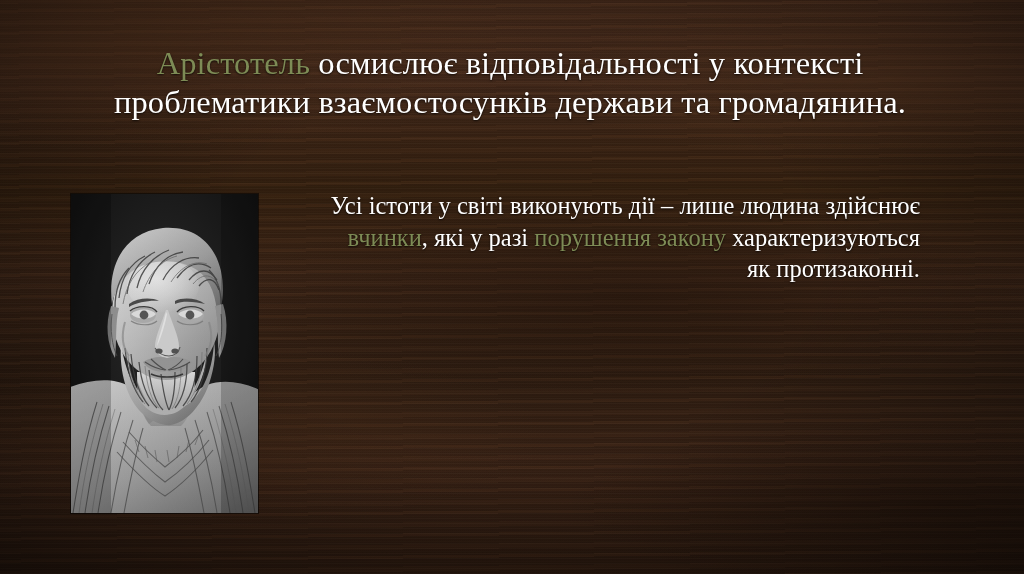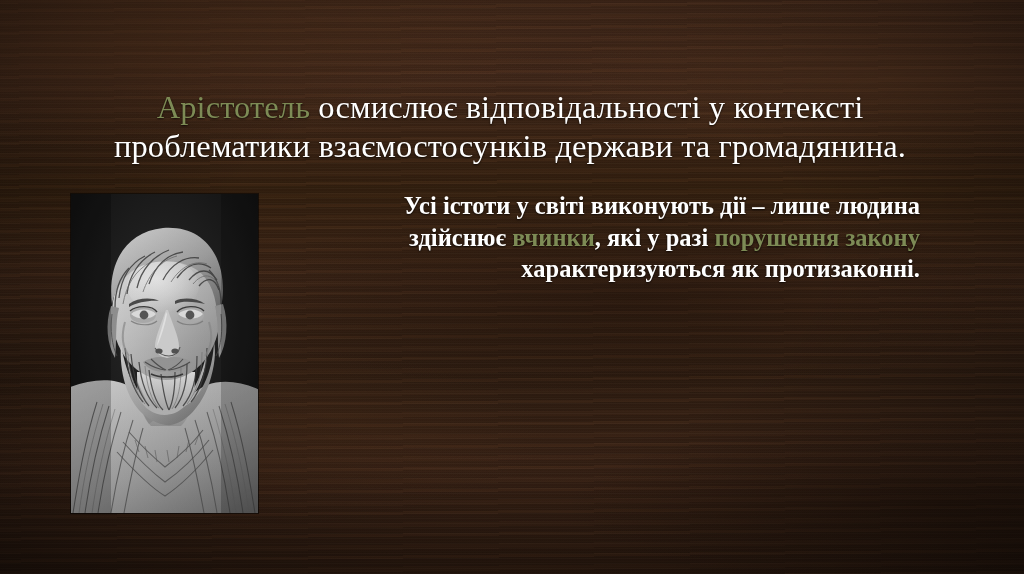--- a/index.html
+++ b/index.html
@@ -62,31 +62,29 @@
     background:radial-gradient(ellipse 78% 84% at 50% 46%,rgba(0,0,0,0) 38%,rgba(0,0,0,.32) 74%,rgba(0,0,0,.62) 100%);
   }
   
   .title{
     position:absolute;left:95px;top:44px;width:830px;
     text-align:center;
     font-size:32.5px;line-height:38.5px;
     color:#ffffff;
     letter-spacing:.1px;
     text-shadow:0 1px 2px rgba(0,0,0,.7);
-    margin-top:44px;
   }
   .hl{color:#7d8b55;}
   
   .body-text{
     position:absolute;left:330px;top:190px;width:590px;
     text-align:right;
     font-size:24.5px;line-height:31.5px;
     color:#ffffff;
     text-shadow:0 1px 2px rgba(0,0,0,.7);
-    font-weight:bold;
   }
   
   .bust{
     position:absolute;left:71px;top:194px;width:187px;height:319px;
     background:#141414;overflow:hidden;
     box-shadow:0 0 0 1px rgba(0,0,0,.55);
   }
   .bust svg{display:block;width:187px;height:319px;}
 </style>
 </head>

